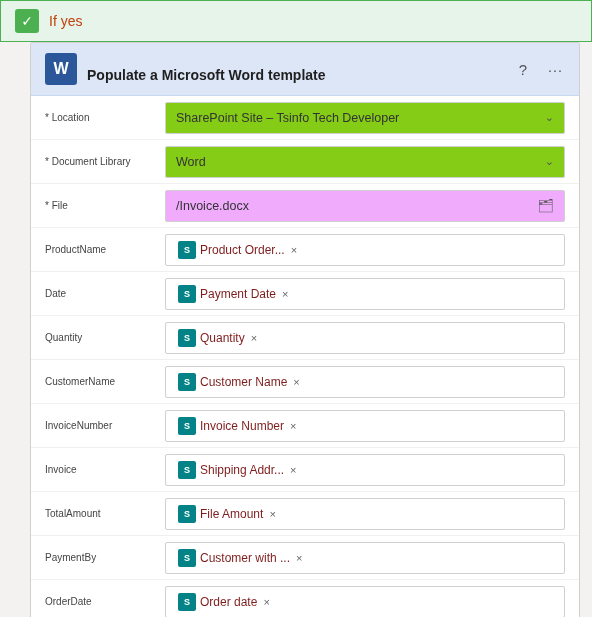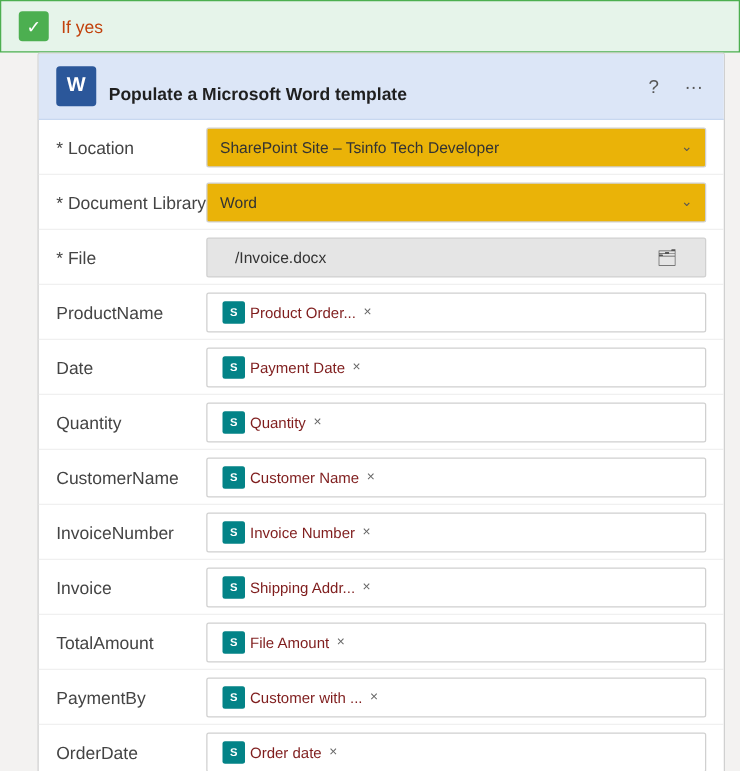--- a/index.html
+++ b/index.html
@@ -102,38 +102,38 @@
       align-items: center;
       border-bottom: 1px solid #f0f0f0;
       min-height: 44px;
       padding: 0 14px;
     }
 
     .field-label {
       width: 120px;
       flex-shrink: 0;
       color: #444;
-      font-size: 14px;
+      font-size: 10px;
     }
 
     .field-value {
       flex: 1;
       display: flex;
       align-items: center;
     }
 
     .dropdown-field {
       flex: 1;
       display: flex;
       align-items: center;
       justify-content: space-between;
       border: 1px solid #d0d0d0;
       border-radius: 2px;
       padding: 5px 10px;
-      background: #eab308;
+      background: #84cc16;
       cursor: pointer;
       min-height: 32px;
     }
 
     .dropdown-text {
       color: #333;
       font-size: 12.5px;
     }
 
     .dropdown-chevron {
@@ -141,22 +141,22 @@
       font-size: 11px;
     }
 
     .text-input-field {
       flex: 1;
       display: flex;
       align-items: center;
       justify-content: space-between;
       border: 1px solid #d0d0d0;
       border-radius: 2px;
-      padding: 5px 22px;
-      background: #e5e5e5;
+      padding: 5px 10px;
+      background: #f0abfc;
       min-height: 32px;
     }
 
     .file-icon {
       color: #555;
       font-size: 13px;
     }
 
     .tag-container {
       flex: 1;

